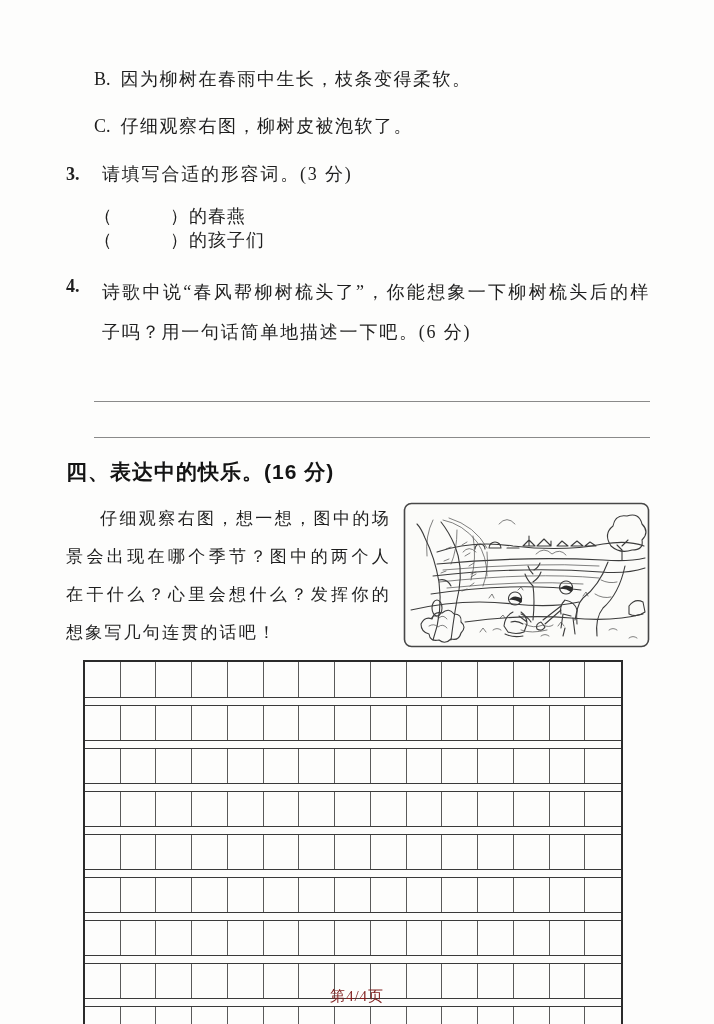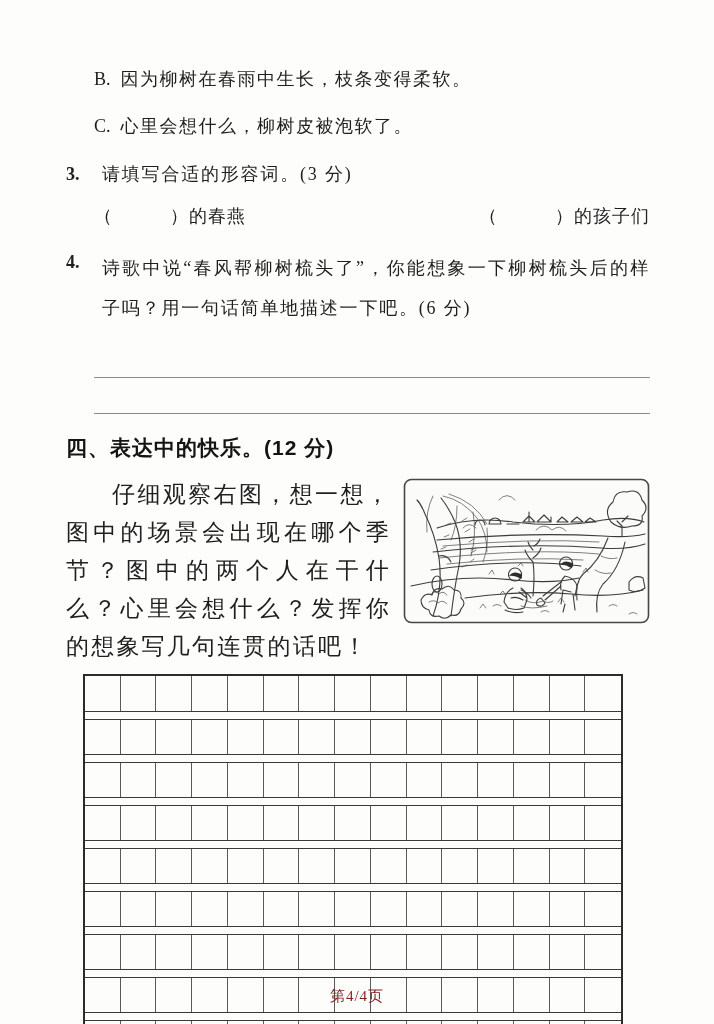--- a/index.html
+++ b/index.html
@@ -35,21 +35,21 @@
   }
   .q-text {
     flex: 1; font-size: 18px; line-height: 40px;
     letter-spacing: 1.8px; text-align: justify; margin-left: 8px;
   }
   .q3-text { line-height: 28px; }
 
   .blanks-row {
     display: flex; justify-content: space-between;
     margin: 16px 0 20px 28px; width: 556px;
-    font-size: 18px; letter-spacing: 1px;
+    font-size: 18px; letter-spacing: 1px; flex-direction: column;
   }
 
   .answer-line {
     margin: 0 0 0 28px; width: 556px; height: 36px;
     border-bottom: 1.5px solid #8a8a8a;
   }
   .answer-line + .answer-line { height: 36px; }
 
   .section-heading {
     margin-top: 20px;
@@ -59,21 +59,21 @@
   }
 
   
   .compose { margin-top: 14px; overflow: hidden; }
   .illustration-frame {
     float: right;
     width: 247px; height: 146px;
     margin-left: 12px; margin-top: 2px;
   }
   .compose-text {
-    font-size: 23px; line-height: 38px; letter-spacing: 2.2px;
+    font-size: 17px; line-height: 38px; letter-spacing: 2.2px;
     text-align: justify; text-indent: 2em;
   }
 
   
   .writing-grid {
     margin: 8px 0 0 17px;
     width: 540px;
     border: 2px solid #2b2b2b;
     background: #fdfdfc;
   }
@@ -104,42 +104,42 @@
 <div class="page">
   <div class="content">
 
     <div class="choice-row">
       <span class="choice-label">B.</span>
       <span>因为柳树在春雨中生长，枝条变得柔软。</span>
     </div>
 
     <div class="choice-row">
       <span class="choice-label">C.</span>
-      <span>心里会想什么，柳树皮被泡软了。</span>
+      <span>仔细观察右图，柳树皮被泡软了。</span>
     </div>
 
     <div class="question">
       <span class="q-number">3.</span>
       <span class="q-text q3-text">请填写合适的形容词。(3 分)</span>
     </div>
 
     <div class="blanks-row">
         <span>（　　　）的春燕</span>
         <span>（　　　）的孩子们</span>
       </div>
 
     <div class="question">
       <span class="q-number">4.</span>
       <span class="q-text">诗歌中说“春风帮柳树梳头了”，你能想象一下柳树梳头后的样子吗？用一句话简单地描述一下吧。(6 分)</span>
     </div>
 
     <div class="answer-line"></div>
     <div class="answer-line"></div>
 
-    <div class="section-heading">四、表达中的快乐。(12 分)</div>
+    <div class="section-heading">四、表达中的快乐。(16 分)</div>
 
     <div class="compose">
       <div class="illustration-frame">
         <svg viewBox="0 0 247 146" width="247" height="146">
           <rect x="1.5" y="1.5" width="244" height="143" rx="7" fill="#fbfbf9" stroke="#474747" stroke-width="1.6"></rect>
 
           <path class="thin" d="M96 22 q8 -9 16 0"></path>
 
           <path class="ln" d="M34 50 Q70 38 110 44 Q160 50 200 42 Q225 38 241 44"></path>
 

